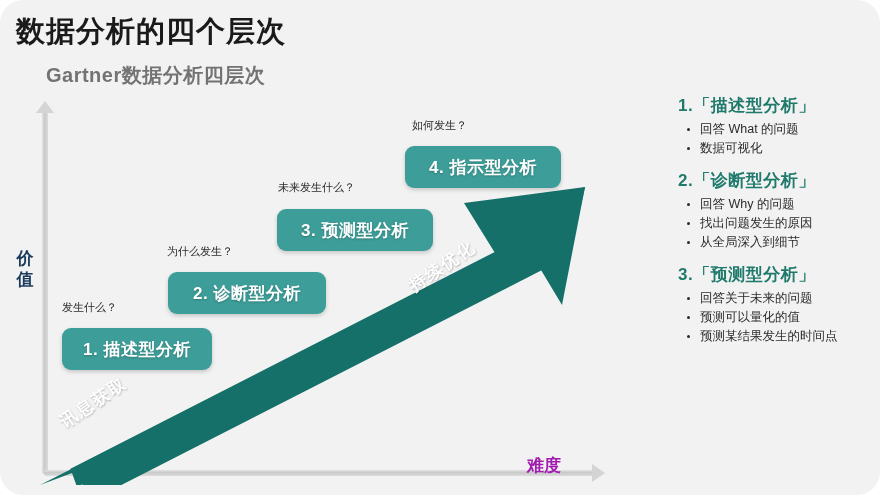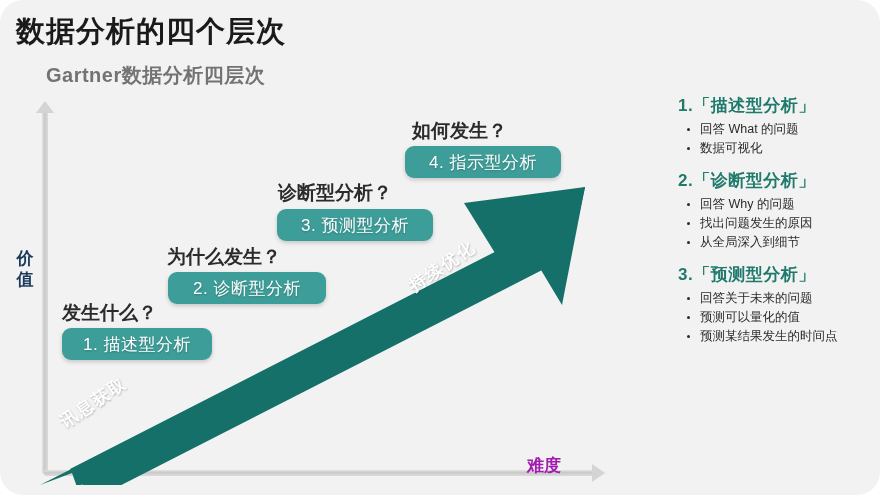--- a/index.html
+++ b/index.html
@@ -128,36 +128,36 @@
     transform-origin: left center;
   }
 
   
   .stage-box {
     position: absolute;
     border-radius: 9px;
     background: #3d9d98;
     color: #ffffff;
     font-size: 17px;
-    font-weight: normal;
+    font-weight: bold;
     letter-spacing: 0.5px;
     display: flex;
     align-items: center;
     justify-content: center;
     box-shadow: 0 2px 4px rgba(0,0,0,0.18);
     white-space: nowrap;
     padding: 0 14px;
-    height: 32px;
+    height: 42px;
     box-sizing: border-box;
     text-shadow: 0 1px 2px rgba(0,0,0,0.22);
   }
   .stage-caption {
     position: absolute;
-    font-size: 19px;
-    font-weight: bold;
+    font-size: 11px;
+    font-weight: normal;
     color: #2b2b2b;
     white-space: nowrap;
   }
 
   .box1 { left: 62px;  top: 328px; width: 150px; }
   .cap1 { left: 62px;  top: 300px; }
   .box2 { left: 168px; top: 272px; width: 158px; }
   .cap2 { left: 167px; top: 244px; }
   .box3 { left: 277px; top: 209px; width: 156px; }
   .cap3 { left: 278px; top: 180px; }
@@ -225,21 +225,21 @@
   </svg>
   <div class="arrow-text lower">讯息获取</div>
   <div class="arrow-text upper">持续优化</div>
 
   <div class="stage-caption cap1">发生什么？</div>
   <div class="stage-box box1">1. 描述型分析</div>
 
   <div class="stage-caption cap2">为什么发生？</div>
   <div class="stage-box box2">2. 诊断型分析</div>
 
-  <div class="stage-caption cap3">诊断型分析？</div>
+  <div class="stage-caption cap3">未来发生什么？</div>
   <div class="stage-box box3">3. 预测型分析</div>
 
   <div class="stage-caption cap4">如何发生？</div>
   <div class="stage-box box4">4. 指示型分析</div>
 
   <div class="panel">
 
     <div class="panel-group">
       <div class="group-head">1.「描述型分析」</div>
       <ul class="bullets">

